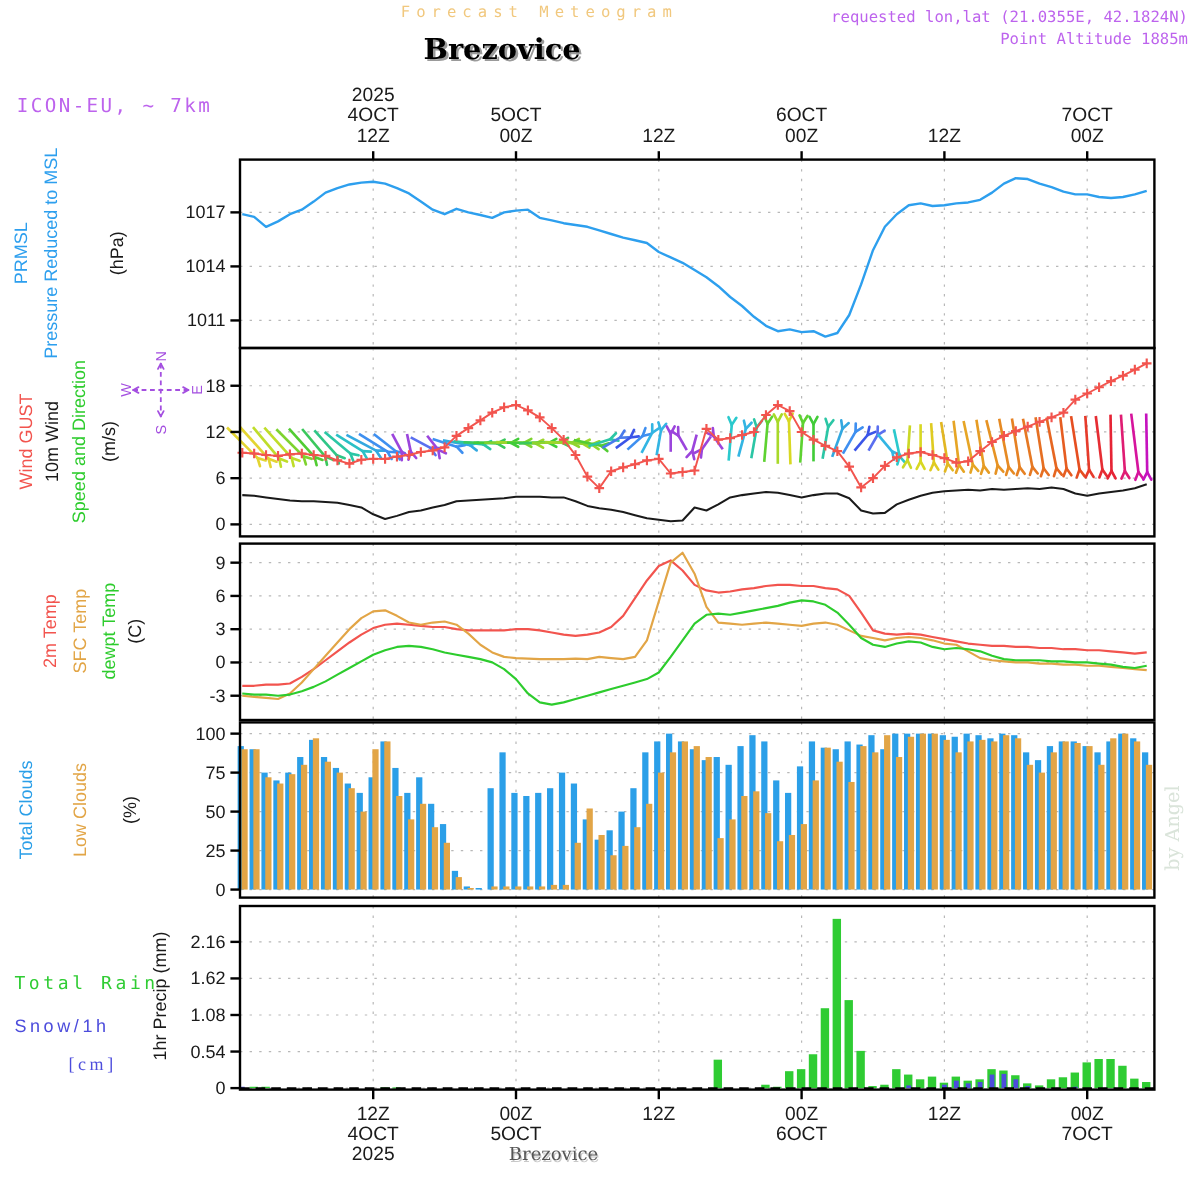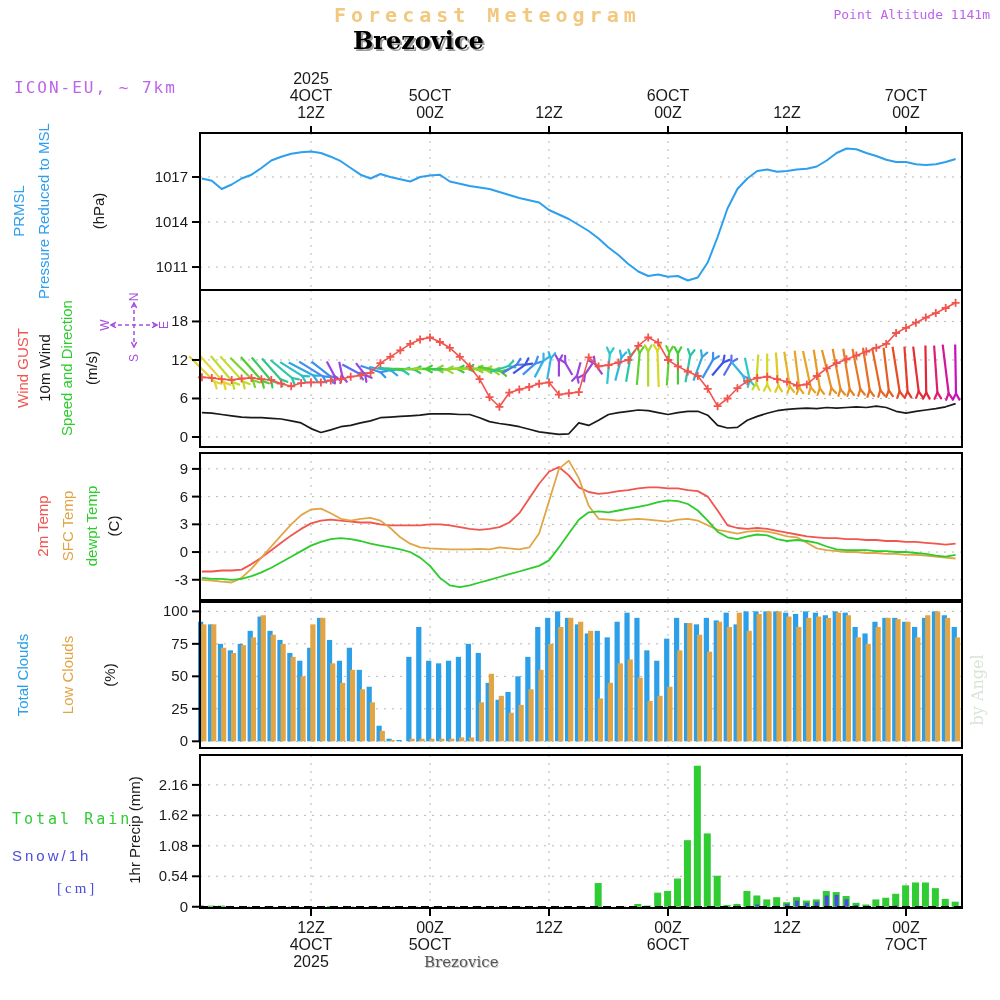--- a/index.html
+++ b/index.html
@@ -2,22 +2,22 @@
 <html style="--c-pressure: #2D9FEE; --c-red: #F2544E; --c-black-line: #1A1A1A; --c-orange: #E2A546; --c-green: #2DCC2D; --c-cloud: #2B9FE8; --c-rain: #2FCC33; --c-snow: #4C4CDC; --c-purple-text: #BD63ED; --c-compass: #A44FE0; --c-tan: #F1C87E; --c-watermark: #DAE4DA; --c-grid: #B8B8B8;"><head>
 <meta charset="utf-8">
 <style>
   html,body{margin:0;padding:0;background:#fff;}
   .stage{position:relative;width:1000px;height:1000px;background:#fff;overflow:hidden;
          font-family:"Liberation Sans",sans-serif;color:#1a1a1a;}
   .abs{position:absolute;white-space:nowrap;}
   .vlab{position:absolute;transform:translate(-50%,-50%) rotate(-90deg);white-space:nowrap;
         font-size:15px;font-family:"Liberation Sans",sans-serif;}
   
-  .t-forecast{left:334px;top:3px;font-family:"DejaVu Sans Mono",monospace;font-size:20px;
-              letter-spacing:5px;color:var(--c-tan);font-weight:bold;}
+  .t-forecast{left:334px;top:3px;font-family:"DejaVu Sans Mono",monospace;font-size:13px;
+              letter-spacing:5px;color:var(--c-tan);}
   .t-station{left:353px;top:26px;font-family:"DejaVu Serif",serif;font-weight:bold;font-size:24px;
              color:#000;text-shadow:2px 2px 0 #9a9a9a;}
   .t-model{left:14px;top:44px;font-family:"DejaVu Sans Mono",monospace;font-size:16px;
            letter-spacing:2px;color:var(--c-purple-text);margin-top:34px;}
   .t-right{right:10px;top:6px;text-align:right;font-family:"DejaVu Sans Mono",monospace;
            font-size:13px;line-height:18.5px;color:var(--c-purple-text);}
   
   .lb-prmsl{left:18px;top:211px;color:var(--c-pressure);}
   .lb-p2msl{left:43px;top:211px;color:var(--c-pressure);}
   .lb-hpa{left:98px;top:211px;}
@@ -51,21 +51,22 @@
 </style>
 </head>
 <body>
 
 <div class="stage">
 
   <div class="abs t-forecast">Forecast Meteogram</div>
   <div class="abs t-station">Brezovice</div>
   <div class="abs t-model">ICON-EU, ~ 7km</div>
   <div class="abs t-right">
-    <div>Point Altitude 1141m</div>
+    <div>requested lon,lat (21.0355E, 42.1824N)</div>
+    <div>Point Altitude 1885m</div>
   </div>
 
   <div class="vlab lb-prmsl">PRMSL</div>
   <div class="vlab lb-p2msl">Pressure Reduced to MSL</div>
   <div class="vlab lb-hpa">(hPa)</div>
 
   <div class="vlab lb-gust">Wind GUST</div>
   <div class="vlab lb-w10">10m Wind</div>
   <div class="vlab lb-spd">Speed and Direction</div>
   <div class="vlab lb-ms">(m/s)</div>

